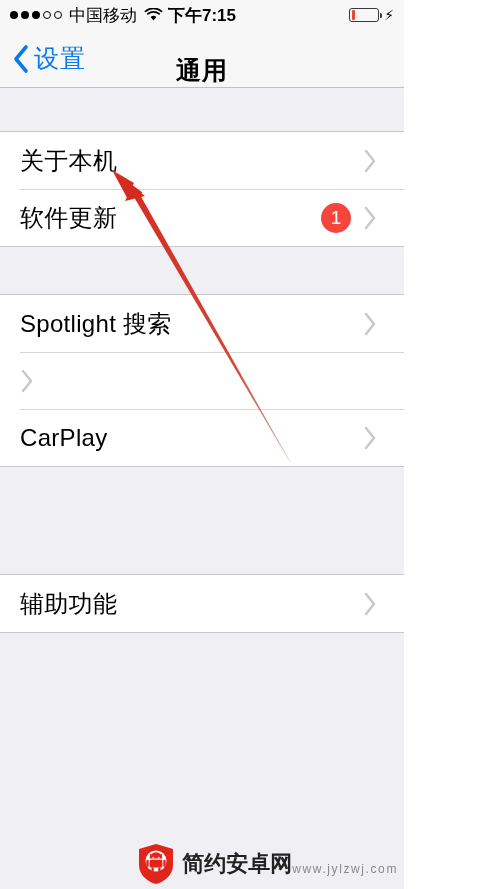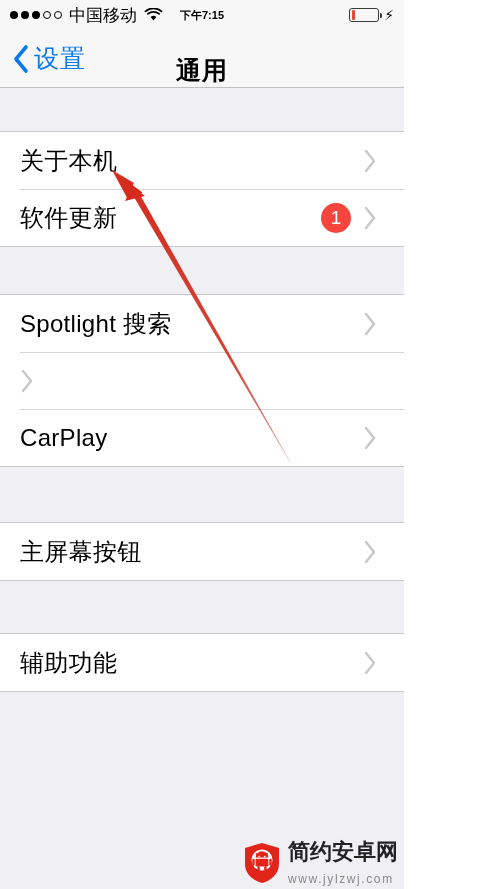--- a/index.html
+++ b/index.html
@@ -29,21 +29,21 @@
   }
   .sb-left { display:flex; align-items:center; gap:7px; }
   .dots { display:flex; align-items:center; gap:3px; }
   .dot { width:8px; height:8px; border-radius:50%; background:#000; }
   .dot.empty { background:transparent; border:1.3px solid #000; width:8px; height:8px; }
   .carrier { font-size:17px; letter-spacing:0px; color:#000; }
   .wifi { width:19px; height:14px; display:block; }
   .sb-center {
     position:absolute; left:0; right:0; top:0; bottom:0;
     display:flex; align-items:center; justify-content:center;
-    font-size:11px; font-weight:bold; color:#000;
+    font-size:17px; font-weight:bold; color:#000;
     pointer-events:none;
   }
   .sb-right {
     margin-left:auto;
     display:flex; align-items:center; gap:3px;
     position:relative; z-index:2;
   }
   .battery {
     position:relative;
     width:30px; height:14px;
@@ -146,21 +146,21 @@
   }
 
   
   .watermark {
     position:absolute;
     right:6px; bottom:4px;
     display:flex; align-items:center; gap:7px;
     z-index:40;
   }
   .wm-shield { width:38px; height:42px; display:block; }
-  .wm-text { display:flex; flex-direction:column; line-height:1; }
+  .wm-text { display:flex; flex-direction:row; line-height:1; }
   .wm-title {
     font-size:22px; font-weight:bold; color:#222;
     letter-spacing:0px;
   }
   .wm-url {
     font-size:12px; color:#8a8a8a; letter-spacing:1.6px;
     margin-top:10px;
   }
 </style>
 </head>
@@ -250,30 +250,20 @@
         <div class="row">
           <span class="row-label">CarPlay</span>
           <div class="row-right">
             <svg class="chev" width="15" height="26" viewBox="0 0 15 26">
               <path d="M3 3 L11 13 L3 23" stroke="#C7C7CC" stroke-width="2.4" fill="none" stroke-linecap="round" stroke-linejoin="round"></path>
             </svg>
           </div>
         </div>
       </div>
       <div class="gap" style="height: 55px;"></div>
-      <div class="group">
-        <div class="row">
-          <span class="row-label">主屏幕按钮</span>
-          <div class="row-right">
-            <svg class="chev" width="15" height="26" viewBox="0 0 15 26">
-              <path d="M3 3 L11 13 L3 23" stroke="#C7C7CC" stroke-width="2.4" fill="none" stroke-linecap="round" stroke-linejoin="round"></path>
-            </svg>
-          </div>
-        </div>
-      </div>
       <div class="gap" style="height: 52px;"></div>
       <div class="group">
         <div class="row">
           <span class="row-label">辅助功能</span>
           <div class="row-right">
             <svg class="chev" width="15" height="26" viewBox="0 0 15 26">
               <path d="M3 3 L11 13 L3 23" stroke="#C7C7CC" stroke-width="2.4" fill="none" stroke-linecap="round" stroke-linejoin="round"></path>
             </svg>
           </div>
         </div>

